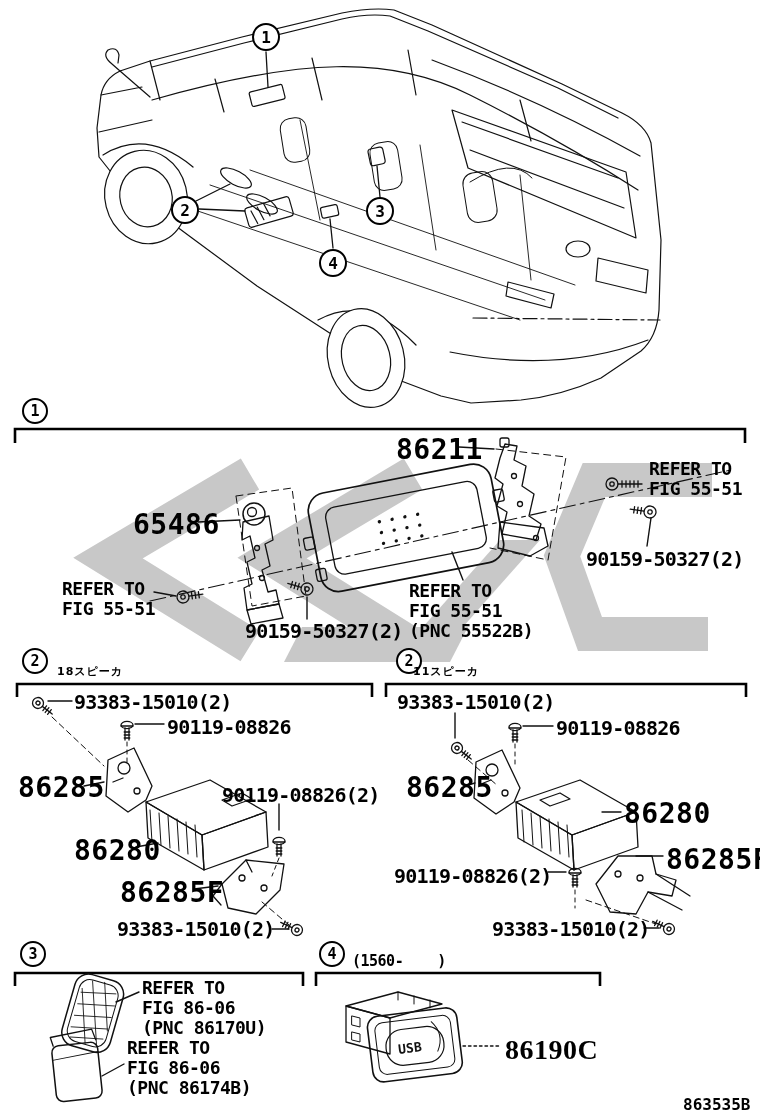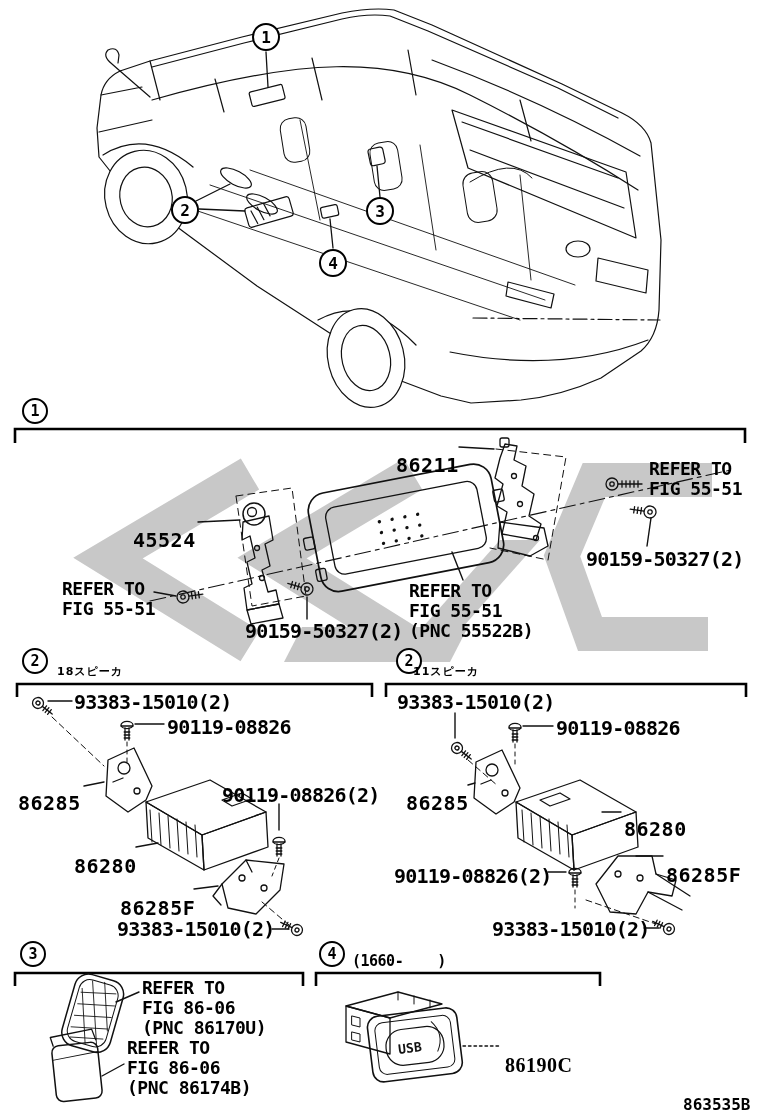--- a/index.html
+++ b/index.html
@@ -1,20 +1,20 @@
 <!DOCTYPE html>
 <html><head>
 <meta charset="utf-8">
 <style>
   html,body{margin:0;padding:0;background:#fff;}
   .canvas{position:relative;width:760px;height:1112px;background:#fff;overflow:hidden;
           font-family:"DejaVu Sans Mono","Liberation Mono",monospace;color:#000;}
   svg.art{position:absolute;left:0;top:0;}
   .lbl{position:absolute;white-space:pre;font-weight:bold;color:#000;}
-  .p20{font-size:20px;letter-spacing:0.5px;margin-top:20px;}
+  .p20{font-size:28px;letter-spacing:0.5px;}
   .p18{font-size:20px;letter-spacing:-0.8px;}
   .refer{font-size:18px;line-height:20px;letter-spacing:-0.5px;}
   .jp{font-family:"DejaVu Sans","Liberation Sans",sans-serif;font-size:11px;font-weight:bold;letter-spacing:1px;}
   .suffix{font-size:15px;letter-spacing:-0.5px;}
   .docnum{font-size:16px;letter-spacing:0;}
   .circ{position:absolute;width:26px;height:26px;border:2px solid #000;border-radius:50%;
         display:flex;align-items:center;justify-content:center;
         font-size:15px;font-weight:bold;background:#fff;box-sizing:border-box;}
   .callout{width:28px;height:28px;font-size:16px;}
 </style>
@@ -347,27 +347,27 @@
 <span class="circ callout" style="left:366px;top:197px;">3</span>
 <span class="circ callout" style="left:319px;top:249px;">4</span>
 
 <span class="circ" style="left:22px;top:398px;">1</span>
 <span class="circ" style="left:22px;top:648px;">2</span>
 <span class="lbl jp" style="left:57px;top:664px;">18スピーカ</span>
 <span class="circ" style="left:396px;top:648px;">2</span>
 <span class="lbl jp" style="left:413px;top:664px;">11スピーカ</span>
 <span class="circ" style="left:20px;top:941px;">3</span>
 <span class="circ" style="left:319px;top:941px;">4</span>
-<span class="lbl suffix" style="left:352px;top:952px;">(1660-    )</span>
+<span class="lbl suffix" style="left:352px;top:952px;">(1560-    )</span>
 
 <span class="lbl p20" style="left:396px;top:433px;">86211</span>
 <span class="lbl refer" style="left:649px;top:459px;">REFER TO
 FIG 55-51</span>
 <span class="lbl p18" style="left:586px;top:547px;">90159-50327(2)</span>
-<span class="lbl p20" style="left:133px;top:508px;">45524</span>
+<span class="lbl p20" style="left:133px;top:508px;">65486</span>
 <span class="lbl refer" style="left:62px;top:579px;">REFER TO
 FIG 55-51</span>
 <span class="lbl p18" style="left:245px;top:619px;">90159-50327(2)</span>
 <span class="lbl refer" style="left:409px;top:581px;">REFER TO
 FIG 55-51
 (PNC 55522B)</span>
 
 <span class="lbl p18" style="left:74px;top:690px;">93383-15010(2)</span>
 <span class="lbl p18" style="left:167px;top:715px;">90119-08826</span>
 <span class="lbl p20" style="left:18px;top:771px;">86285</span>

